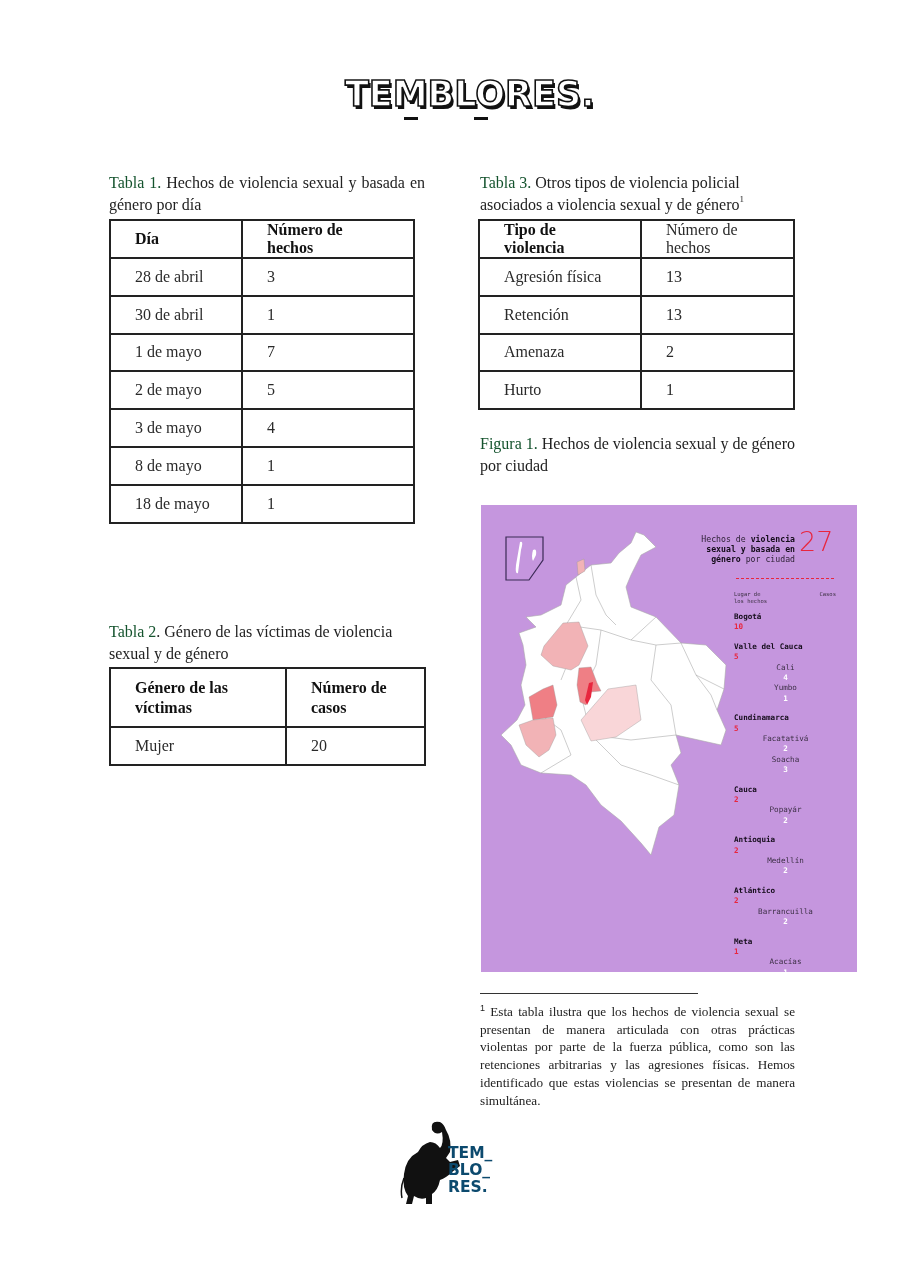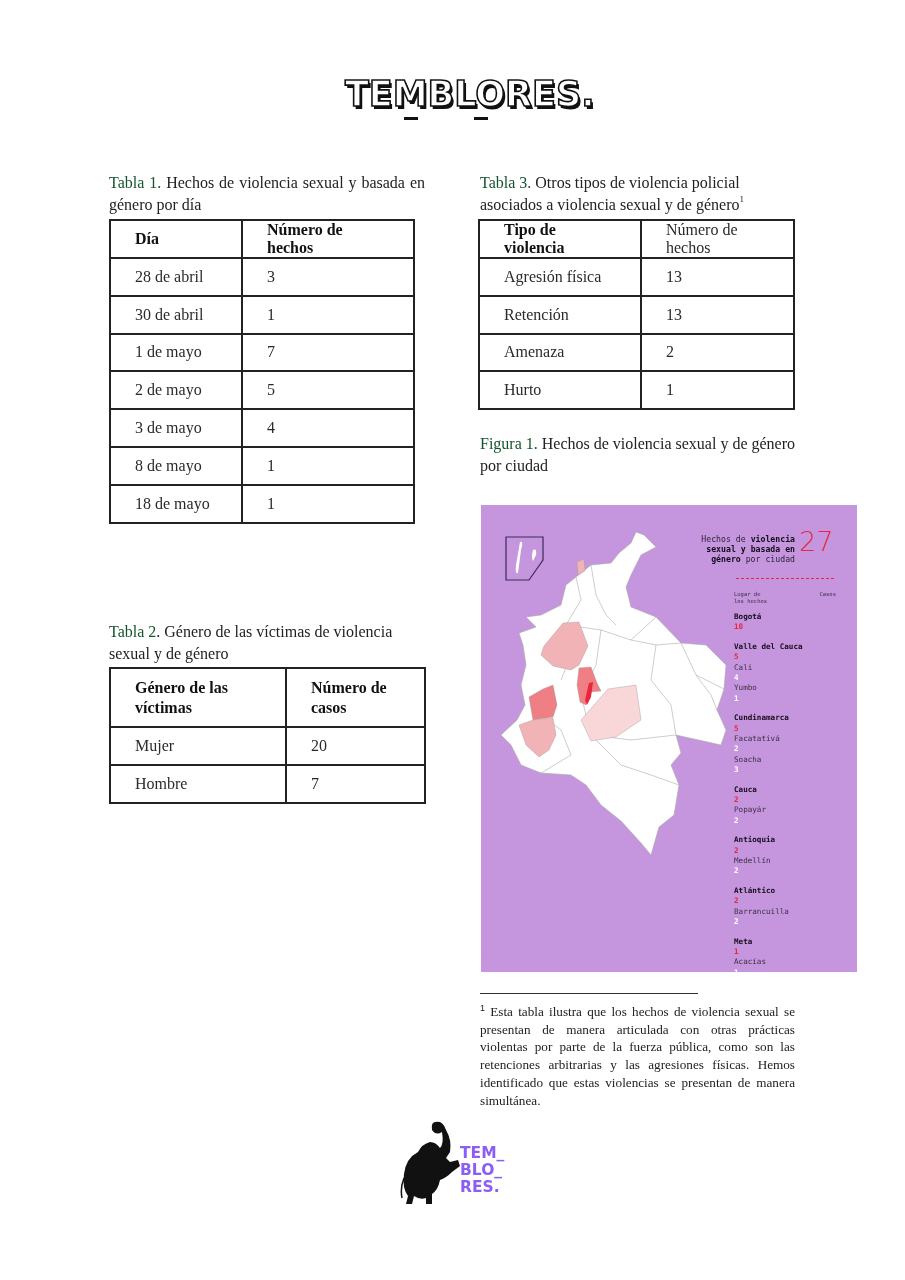--- a/index.html
+++ b/index.html
@@ -42,29 +42,29 @@
   .fig-title b { font-weight: bold; color: #140c1a; }
   .fig-total { position: absolute; left: 318px; top: 22px; font-size: 27px; color: #e8263e; font-family: "DejaVu Sans", sans-serif; line-height: 30px; font-weight: 300; text-align: right; }
   .fig-dash { position: absolute; left: 255px; top: 73px; width: 98px; border-top: 1.5px dashed #e8263e; }
   .legend-head { position: absolute; left: 253px; top: 86px; width: 102px; font-size: 5.5px; line-height: 6.5px; color: #3a2f40; }
   .legend-head .lh-r { position: absolute; right: 0; top: 0; }
   .legend { position: absolute; left: 253px; top: 107px; width: 103px; font-size: 7.6px; line-height: 10.3px; }
   .lg-group { margin-bottom: 9.5px; }
   .lg-row { display: flex; justify-content: space-between; flex-direction: column; }
   .lg-dept { font-weight: bold; color: #140c1a; }
   .lg-dept .n { color: #e8263e; font-weight: bold; }
-  .lg-city { color: #3b2e44; }
+  .lg-city { color: #3b2e44; align-items: center; }
   .lg-city .n { color: #ffffff; font-weight: bold; }
 
   .fn-rule { position: absolute; left: 480px; top: 993px; width: 218px; border-top: 1.5px solid #333; }
   .footnote { position: absolute; left: 480px; top: 1003px; width: 315px; font-size: 13.2px; line-height: 17.7px; color: #222; text-align: justify; }
   .footnote sup { font-family: "Liberation Sans", sans-serif; font-size: 9px; vertical-align: top; line-height: 10px; }
 
   .logo-bottom { position: absolute; left: 400px; top: 1118px; width: 110px; height: 90px; }
-  .lb-text { position: absolute; left: 60px; top: 27px; font-family: "DejaVu Sans", sans-serif; font-weight: bold; font-size: 15.5px; line-height: 17px; color: #8b5cf6; white-space: pre; }
+  .lb-text { position: absolute; left: 48px; top: 27px; font-family: "DejaVu Sans", sans-serif; font-weight: bold; font-size: 15.5px; line-height: 17px; color: #0c4a6e; white-space: pre; }
 </style>
 </head>
 <body>
 
 <div class="logo-top">
   <span class="logo-word">TEMBLORES.</span>
 </div>
 <div class="logo-under" style="left:404px"></div>
 <div class="logo-under" style="left:474px"></div>
 
@@ -117,24 +117,20 @@
   <thead>
     <tr>
       <th class="bold c1">Género de las víctimas</th>
       <th class="bold">Número de casos</th>
     </tr>
   </thead>
   <tbody id="t2-body">
       <tr>
         <td class="c1">Mujer</td>
         <td>20</td>
-      </tr>
-      <tr>
-        <td class="c1">Hombre</td>
-        <td>7</td>
       </tr>
     </tbody>
 </table>
 
 <div class="caption" style="left:480px; top:172px; width:320px;">
   <b>Tabla 3.</b><span> Otros tipos de violencia policial asociados a violencia sexual y de género</span><sup>1</sup>
 </div>
 <table class="doc" id="t3">
   <thead>
     <tr>

